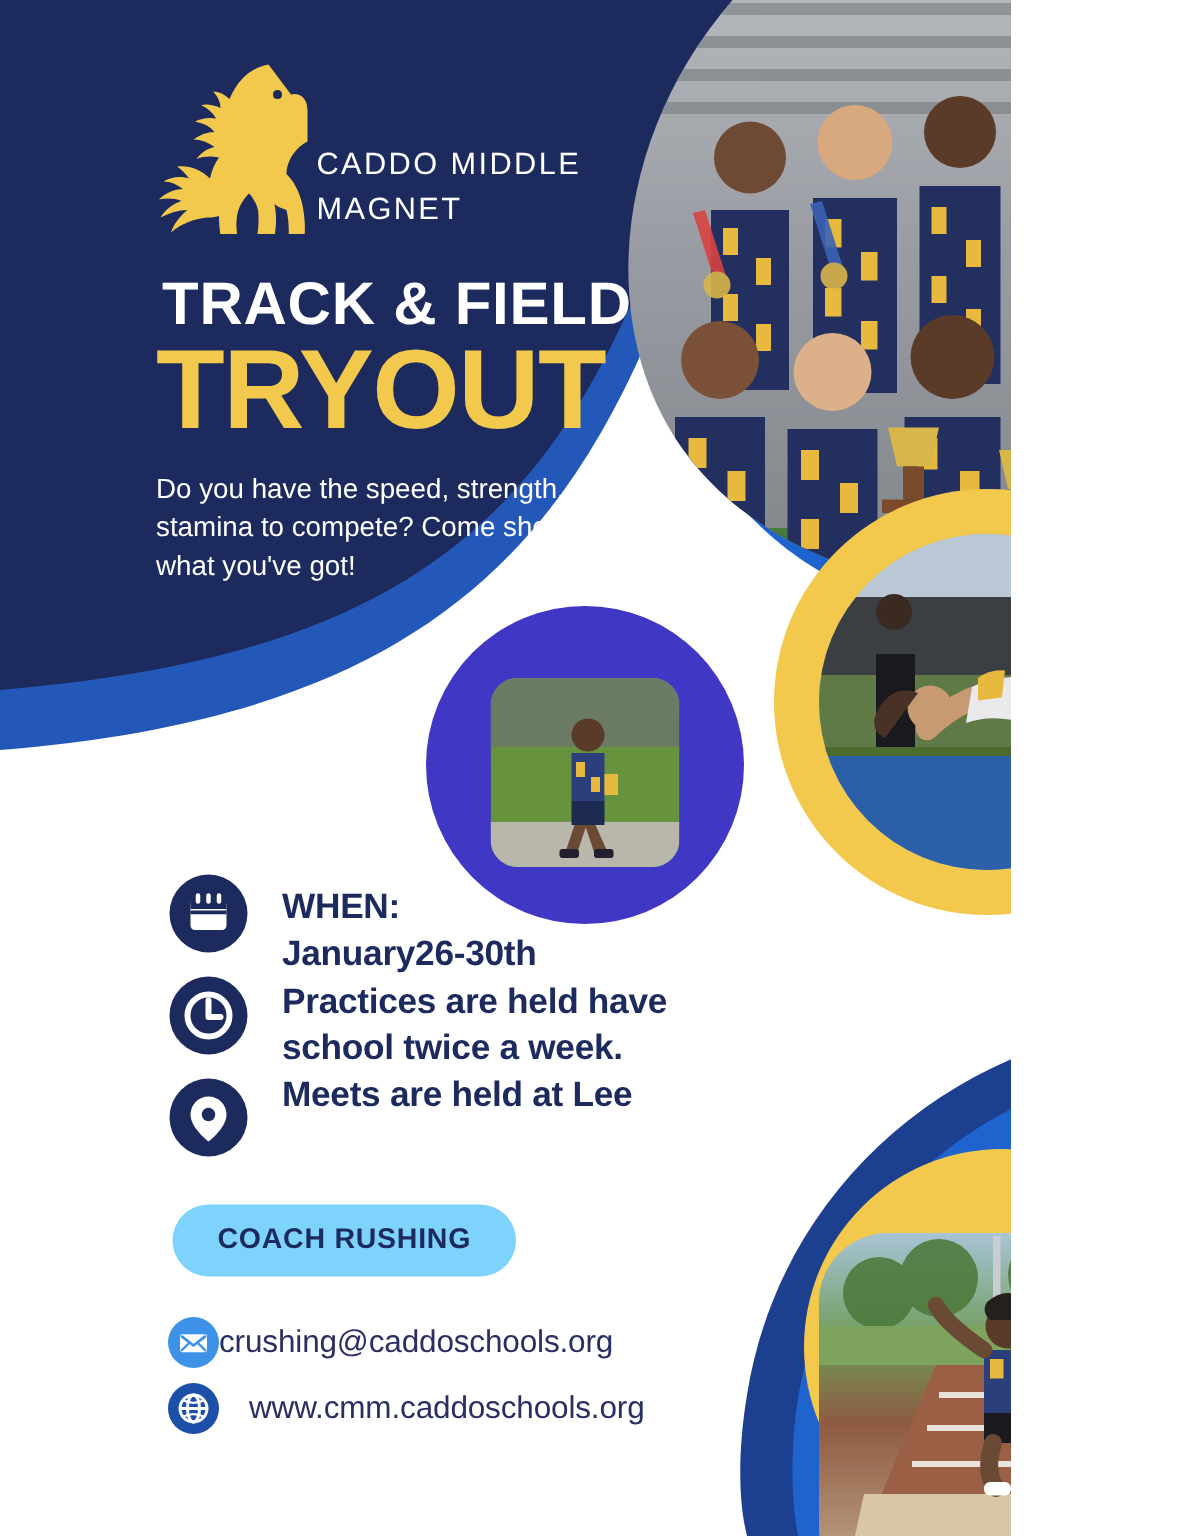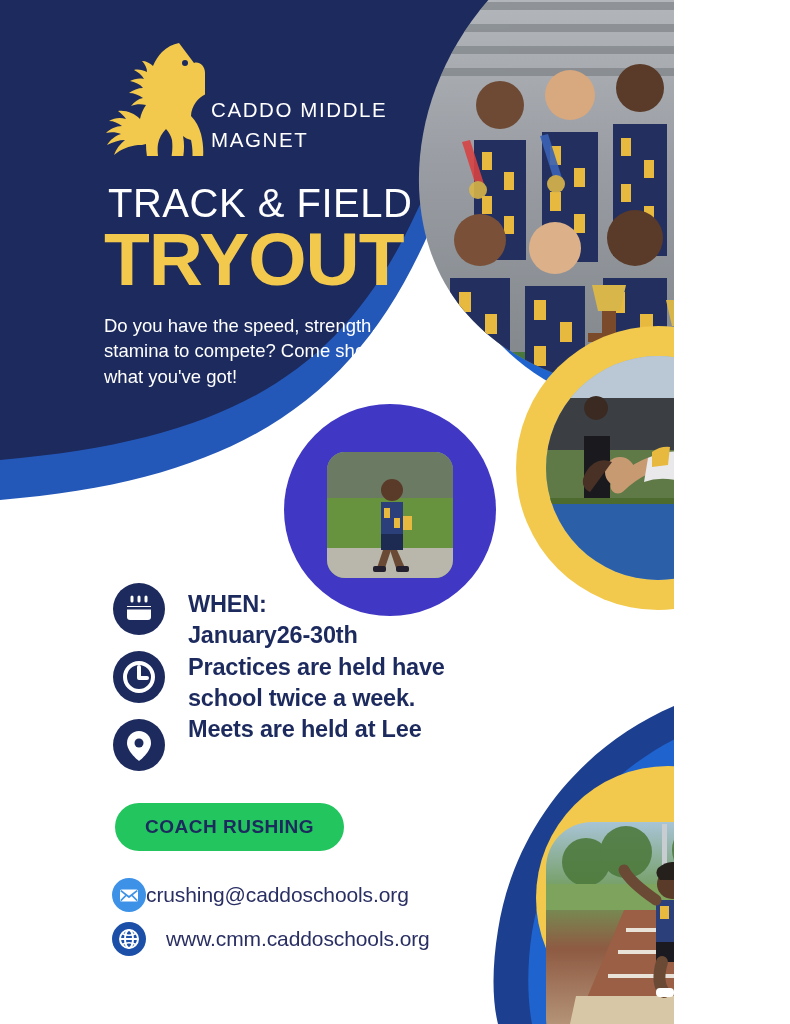--- a/index.html
+++ b/index.html
@@ -48,21 +48,21 @@
     letter-spacing: 1.6px;
     line-height: 1.45;
     font-weight: 400;
   }
   .title-small {
     position: absolute;
     left: 108px;
     top: 183px;
     color: #ffffff;
     font-size: 40px;
-    font-weight: 400;
+    font-weight: 700;
     letter-spacing: 0.5px;
     line-height: 1;
     white-space: nowrap;
   }
   .title-big {
     position: absolute;
     left: 104px;
     top: 222px;
     color: #f2c94c;
     font-size: 75px;
@@ -108,21 +108,21 @@
     line-height: 1.33;
     letter-spacing: -0.2px;
   }
   .details-text div { white-space: nowrap; }
   
   .coach-pill {
     position: absolute;
     left: 115px;
     top: 803px;
     padding: 14px 30px 15px 30px;
-    background: #22c55e;
+    background: #7dd3fc;
     border-radius: 30px;
     color: #1c2a5e;
     font-size: 19px;
     font-weight: 700;
     letter-spacing: 0.5px;
     line-height: 1;
     display: inline-block;
   }
   
   .contact-row {

